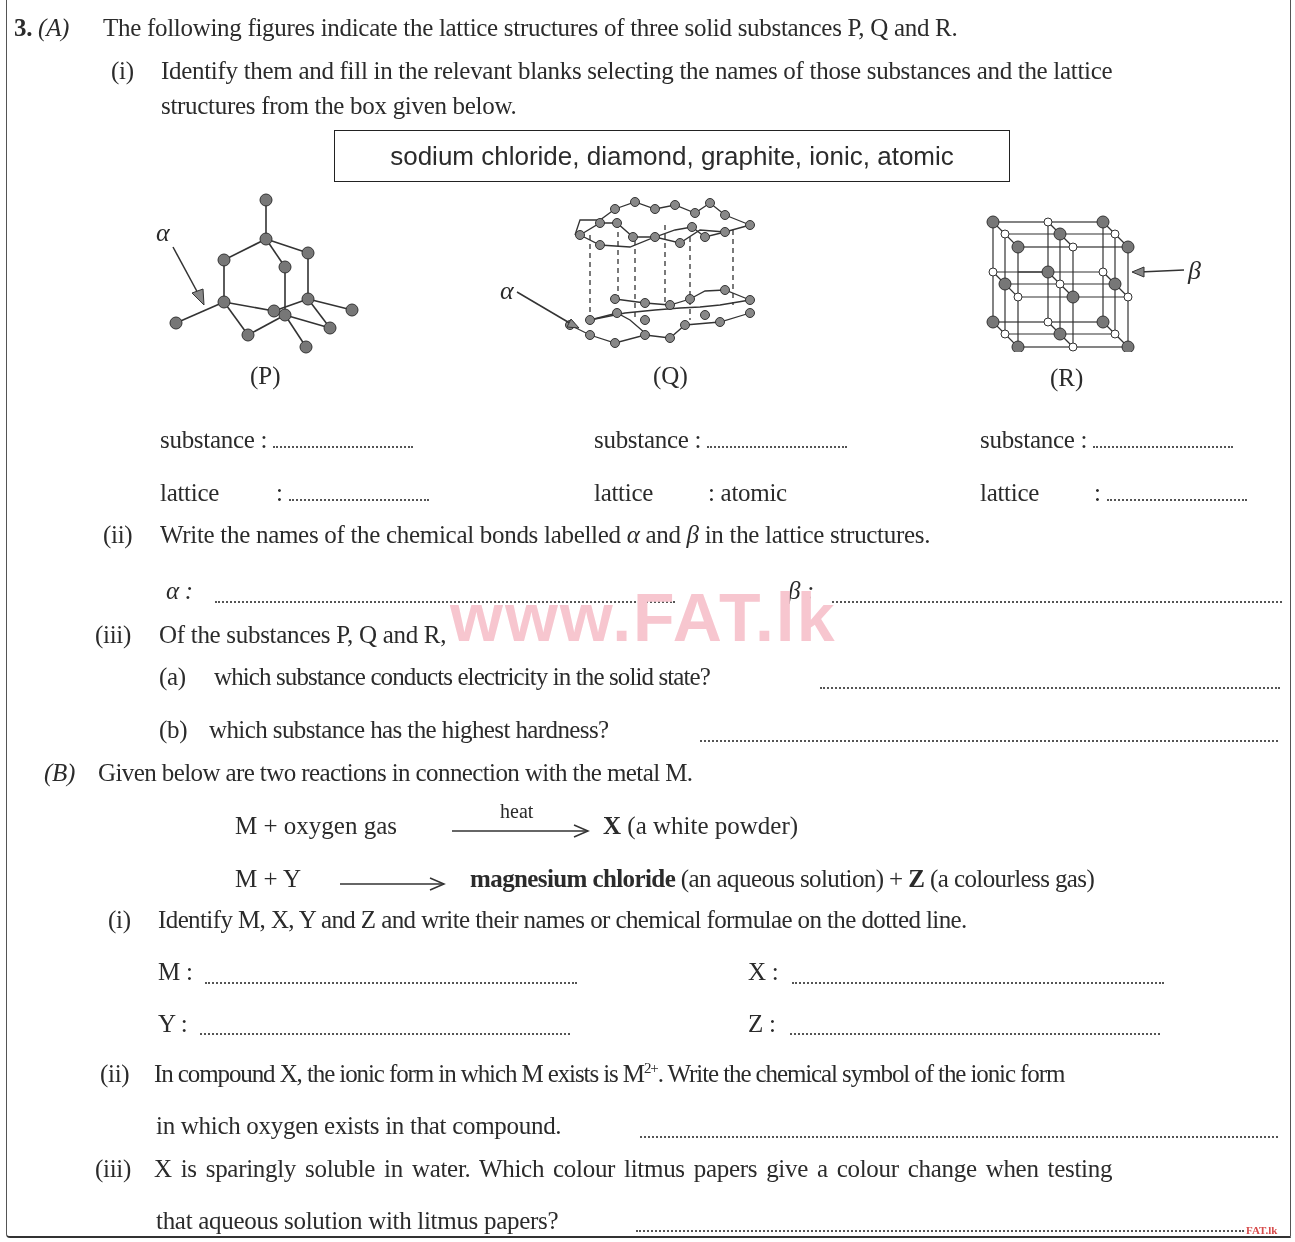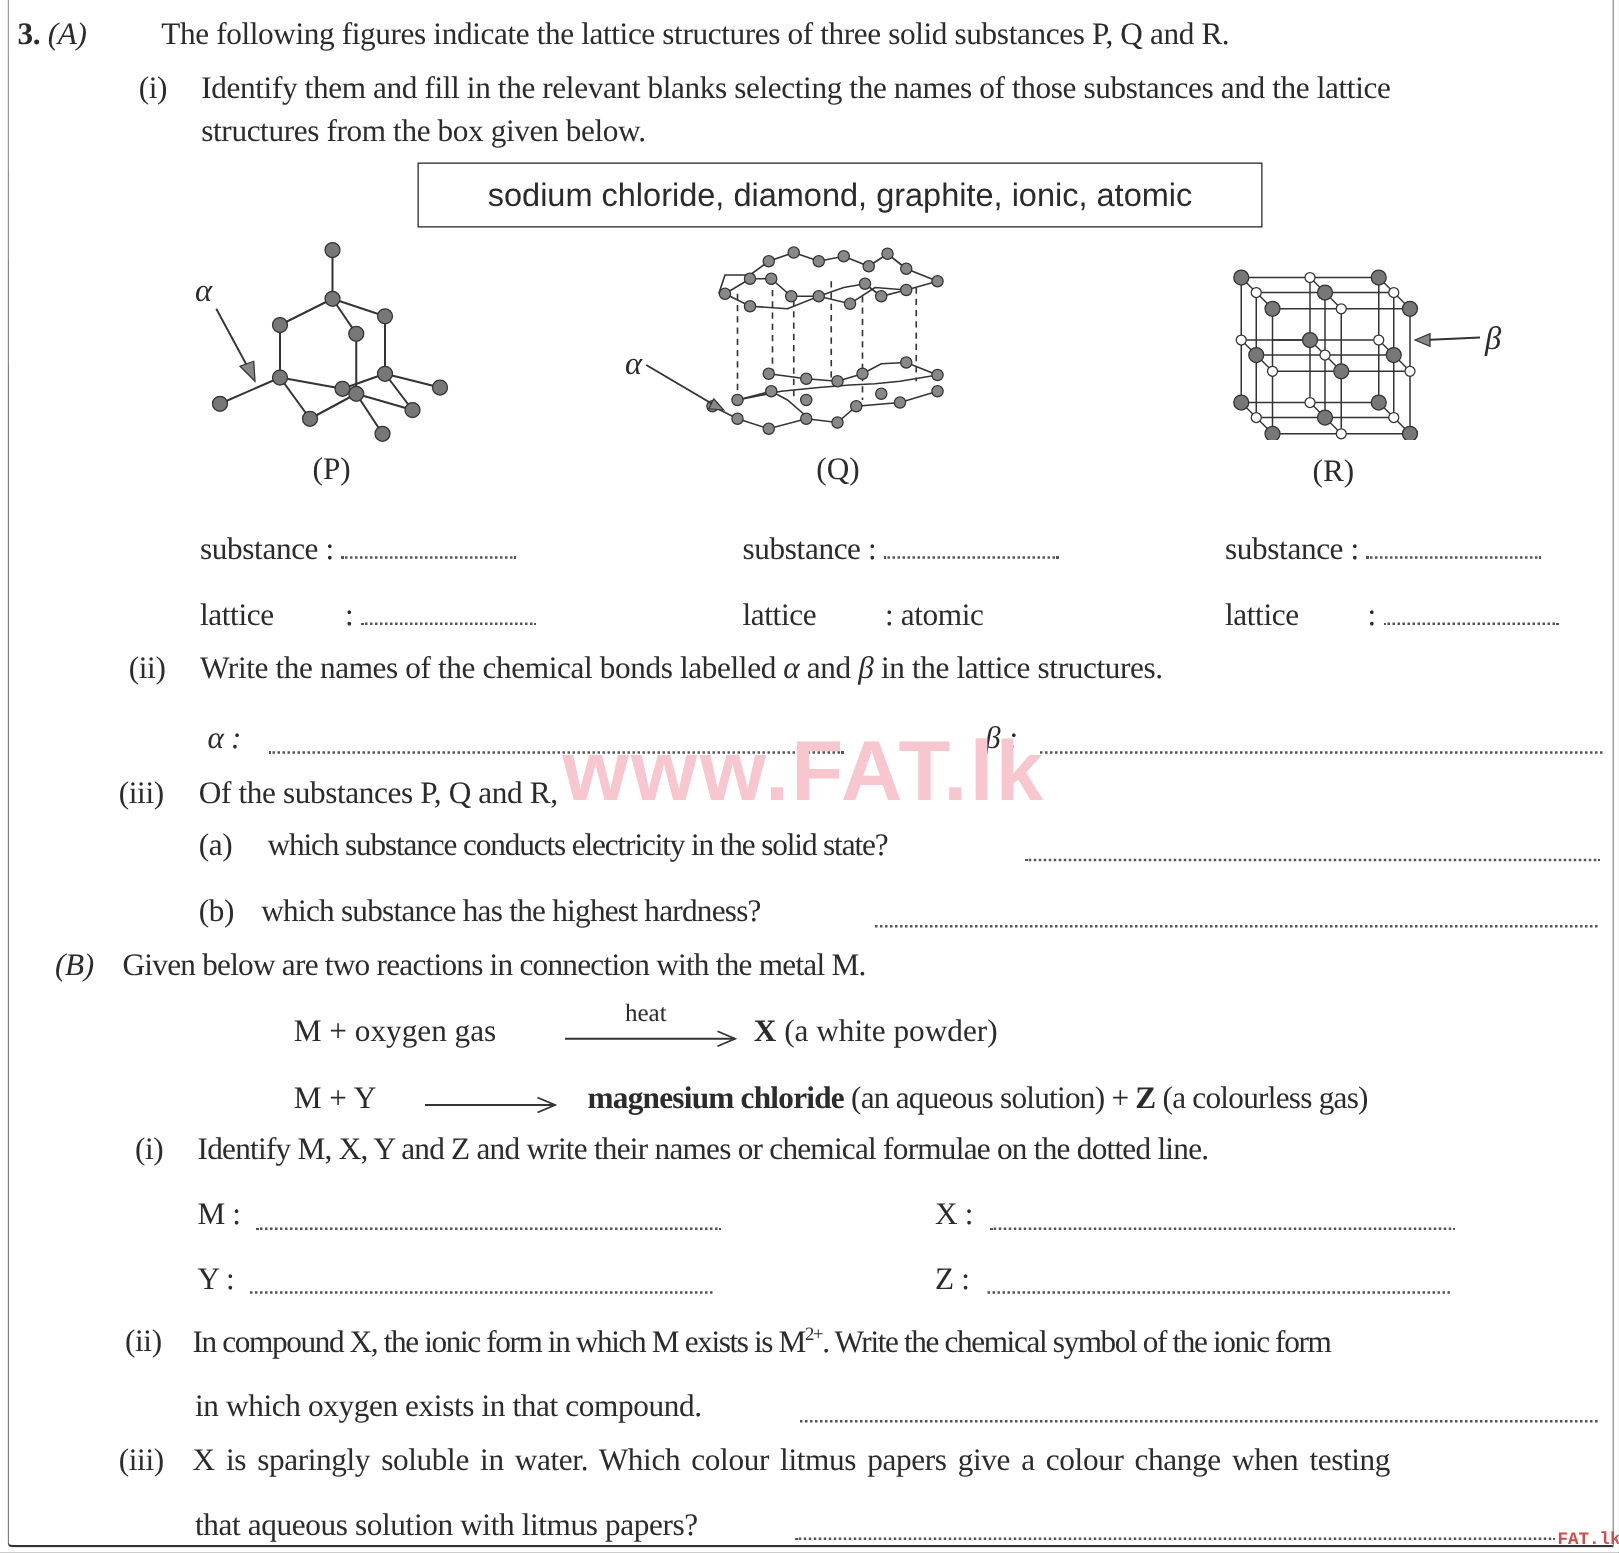--- a/index.html
+++ b/index.html
@@ -11,34 +11,34 @@
   .t { position:absolute; white-space:nowrap; font-size:25px; letter-spacing:-0.3px; }
   .bold { font-weight:bold; }
   .it { font-style:italic; }
   .dots { display:inline-block; border-bottom:2px dotted #555; height:0; vertical-align:baseline; }
   .box { position:absolute; left:334px; top:130px; width:674px; height:50px; border:1.5px solid #222;
          font-family:Liberation Sans, sans-serif; font-size:26px; text-align:center; line-height:50px; }
   .fig { position:absolute; }
   .figlabel { position:absolute; font-size:25px; }
   .watermark { position:absolute; left:450px; top:578px; font-family:"Liberation Sans","DejaVu Sans",sans-serif;
                font-weight:bold; font-size:68px; color:#f7c6cf; letter-spacing:2px; }
-  .wm-small { position:absolute; left:1246px; top:1224px; font-size:14px; font-weight:bold; color:#d64a4a;font-family:Liberation Mono, monospace; }
+  .wm-small { position:absolute; left:1246px; top:1224px; font-size:11px; font-weight:bold; color:#d64a4a; }
   .eqn { position:absolute; font-size:25px; white-space:nowrap; }
   sup { font-size:15px; }
 </style>
 </head>
 <body>
 
 <div class="frame"></div>
 
 <div class="t" style="left:14px;top:14px;">
   <span class="bold">3.</span>
   <span class="it">(A)</span>
 </div>
-<div class="t" style="left:103px;top:14px;margin-left:26px;">The following figures indicate the lattice structures of three solid substances P, Q and R.</div>
+<div class="t" style="left:103px;top:14px;">The following figures indicate the lattice structures of three solid substances P, Q and R.</div>
 
 <div class="t" style="left:111px;top:57px;">(i)</div>
 <div class="t" style="left:161px;top:57px;">Identify them and fill in the relevant blanks selecting the names of those substances and the lattice</div>
 <div class="t" style="left:161px;top:92px;">structures from the box given below.</div>
 
 <div class="box">sodium chloride, diamond, graphite, ionic, atomic</div>
 
 <div class="fig" style="left:150px;top:185px;width:230px;height:170px;">
   <svg width="230" height="170" viewBox="0 0 230 170">
     <g stroke="#333" stroke-width="1.6" fill="none">

